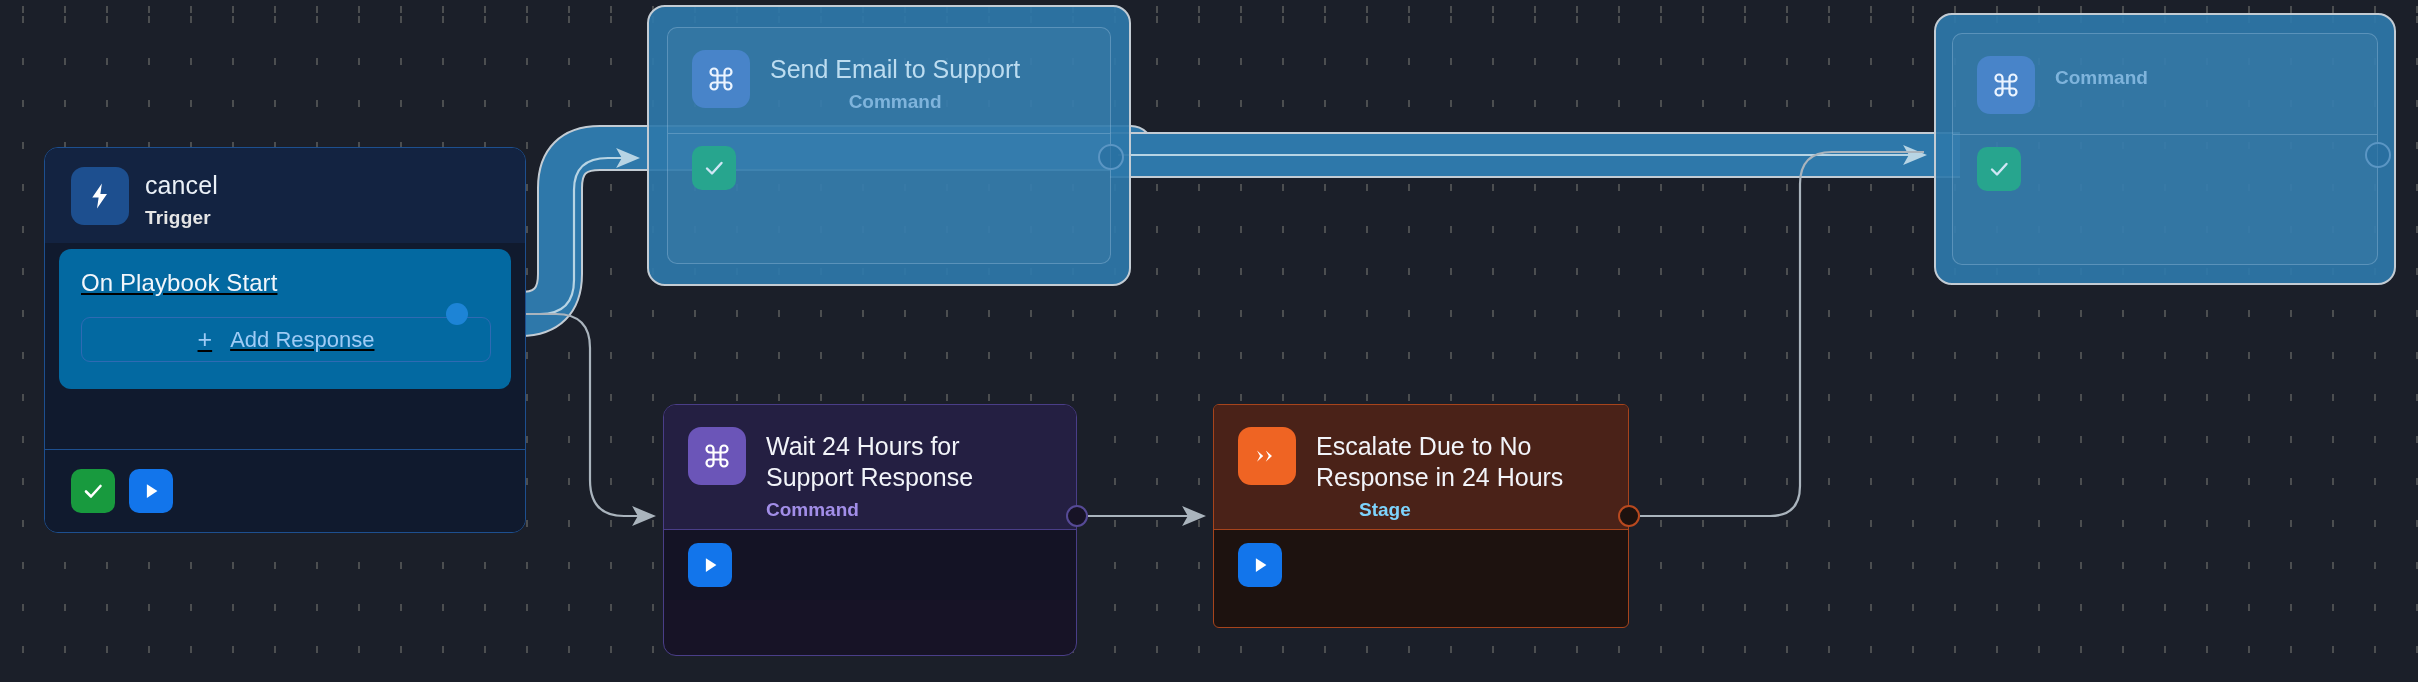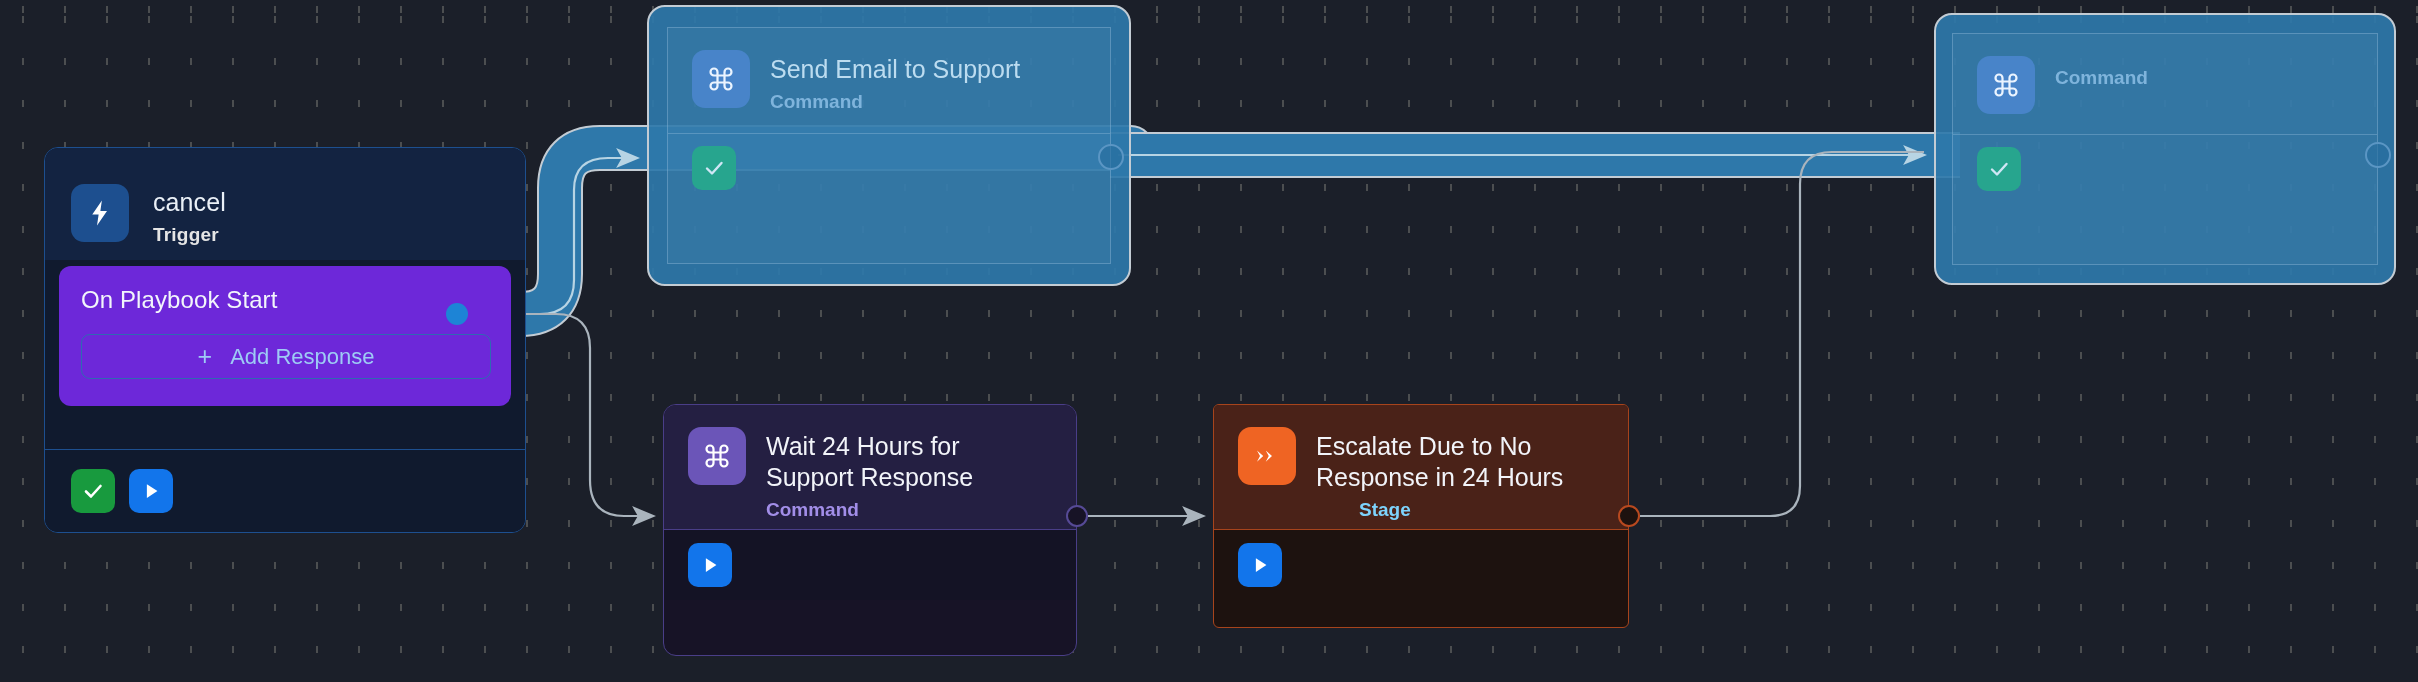--- a/index.html
+++ b/index.html
@@ -38,46 +38,46 @@
 
   
   .trigger-node{
     left:44px;top:147px;width:482px;height:386px;
     background:#101a2e;
     border:1.5px solid #1d4f8f;
     border-radius:14px;
     overflow:hidden;
   }
   .trigger-head{
-    display:flex;align-items:flex-start;gap:24px;
-    padding:36px 26px 14px 26px;
+    display:flex;align-items:flex-start;gap:16px;
+    padding:19px 26px 14px 26px;
     background:#132341;
   }
   .icon-sq{
     width:58px;height:58px;border-radius:13px;flex:0 0 auto;
     display:flex;align-items:center;justify-content:center;
   }
   .icon-sq svg{display:block;}
   .trigger-icon{background:#1d4f8f;}
   .head-text{padding-top:4px;}
   .node-title{
     color:#eaf0f7;font-size:25px;line-height:1.12;font-weight:400;
     letter-spacing:.1px;
   }
   .node-sub{
     font-size:19px;font-weight:700;margin-top:8px;letter-spacing:.2px;
   }
   .sub-trigger{color:#e5e5e5;}
 
   .trigger-body{
     margin:6px 14px 0 14px;
-    background:#6d28d9;
+    background:#0369a1;
     border-radius:12px;
     padding:20px 22px 24px 22px;
-    height:140px;box-sizing:border-box;
+    height:140px;box-sizing:border-box;text-decoration:underline;
   }
   .on-playbook{
     color:#f2f6fb;font-size:24px;font-weight:400;letter-spacing:.1px;
   }
   .add-trigger-btn{
     margin-top:20px;
     height:43px;
     border:1.2px solid #2f6ab3;
     border-radius:9px;
     background:transparent;
@@ -112,23 +112,24 @@
   .sel-wrap{
     position:absolute;
     background:rgba(46,120,170,.92);
     border:2px solid #c3ccd4;
     border-radius:18px;
     box-sizing:border-box;
   }
   .sel-card{
     position:absolute;left:18px;top:20px;right:18px;bottom:20px;
     border:1px solid rgba(150,190,220,.40);
-    border-radius:0;
+    border-radius:10px;
     background:rgba(255,255,255,.035);
     overflow:hidden;
+    text-align:center;
   }
   .sel-card .card-head{padding:22px 24px 20px 24px;}
   .sel-title{color:#bcdcf0;font-size:25px;line-height:1.2;font-weight:400;}
   .sel-sub{color:#7fb4dc;font-size:19px;font-weight:700;margin-top:7px;}
   .sel-icon{background:#4884c9;}
   .sel-divider{height:1px;background:rgba(150,190,220,.38);}
   .sel-pill-green{background:#27a58e;}
 
   
   #sel-email{left:647px;top:5px;width:484px;height:281px;}

